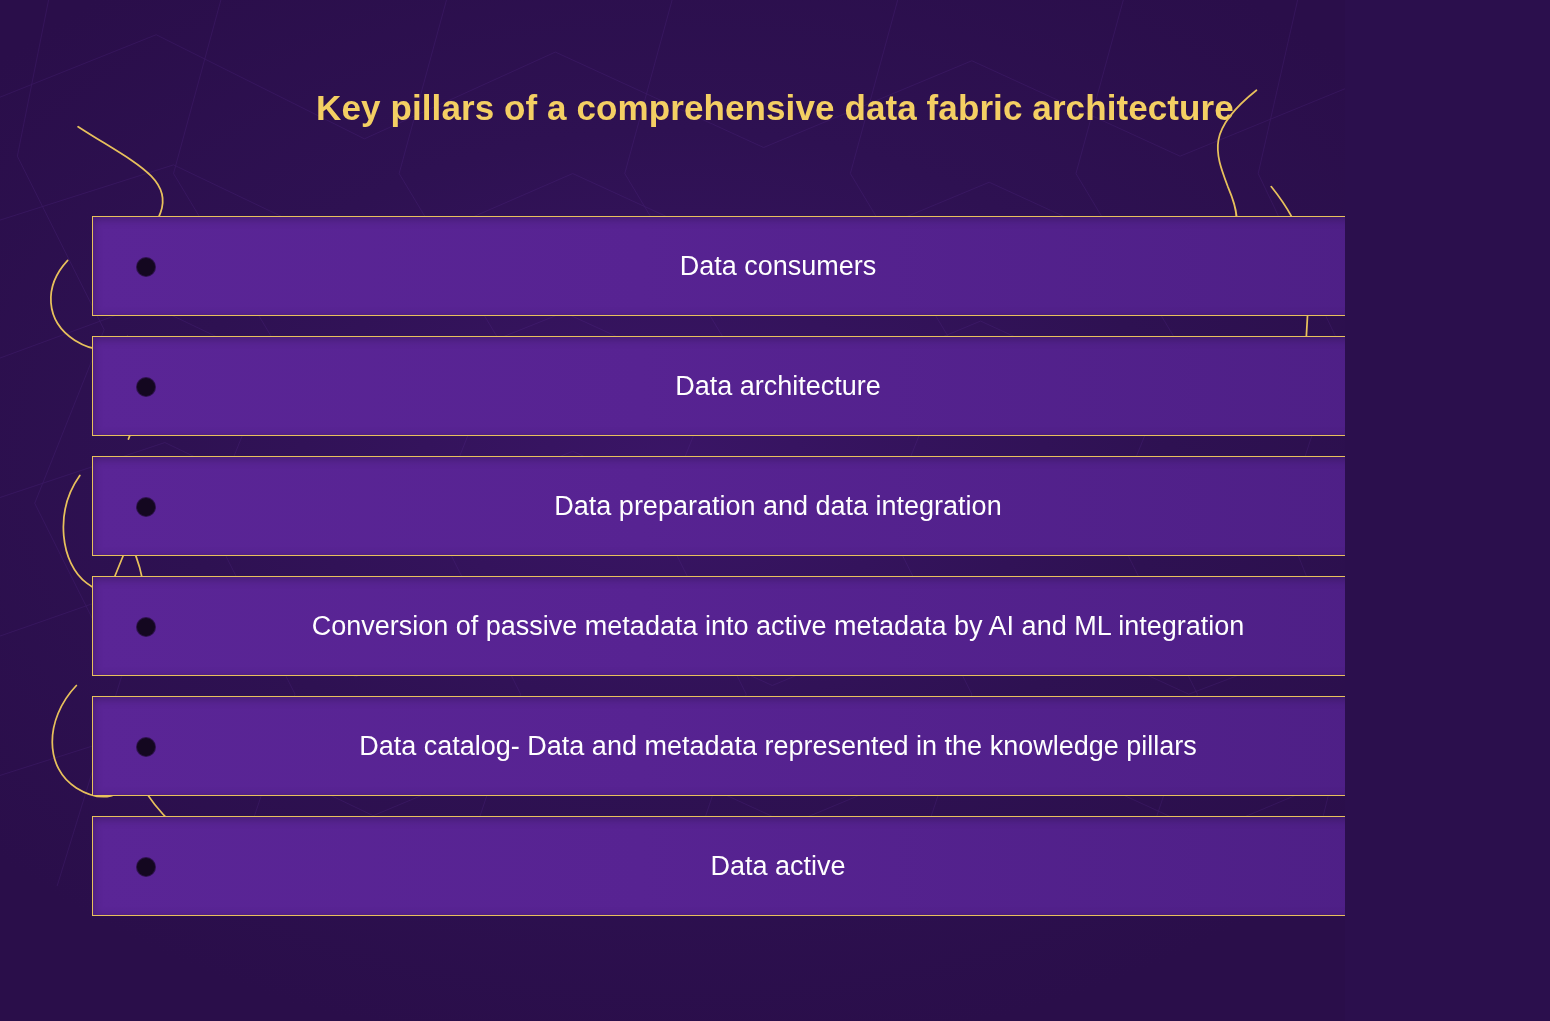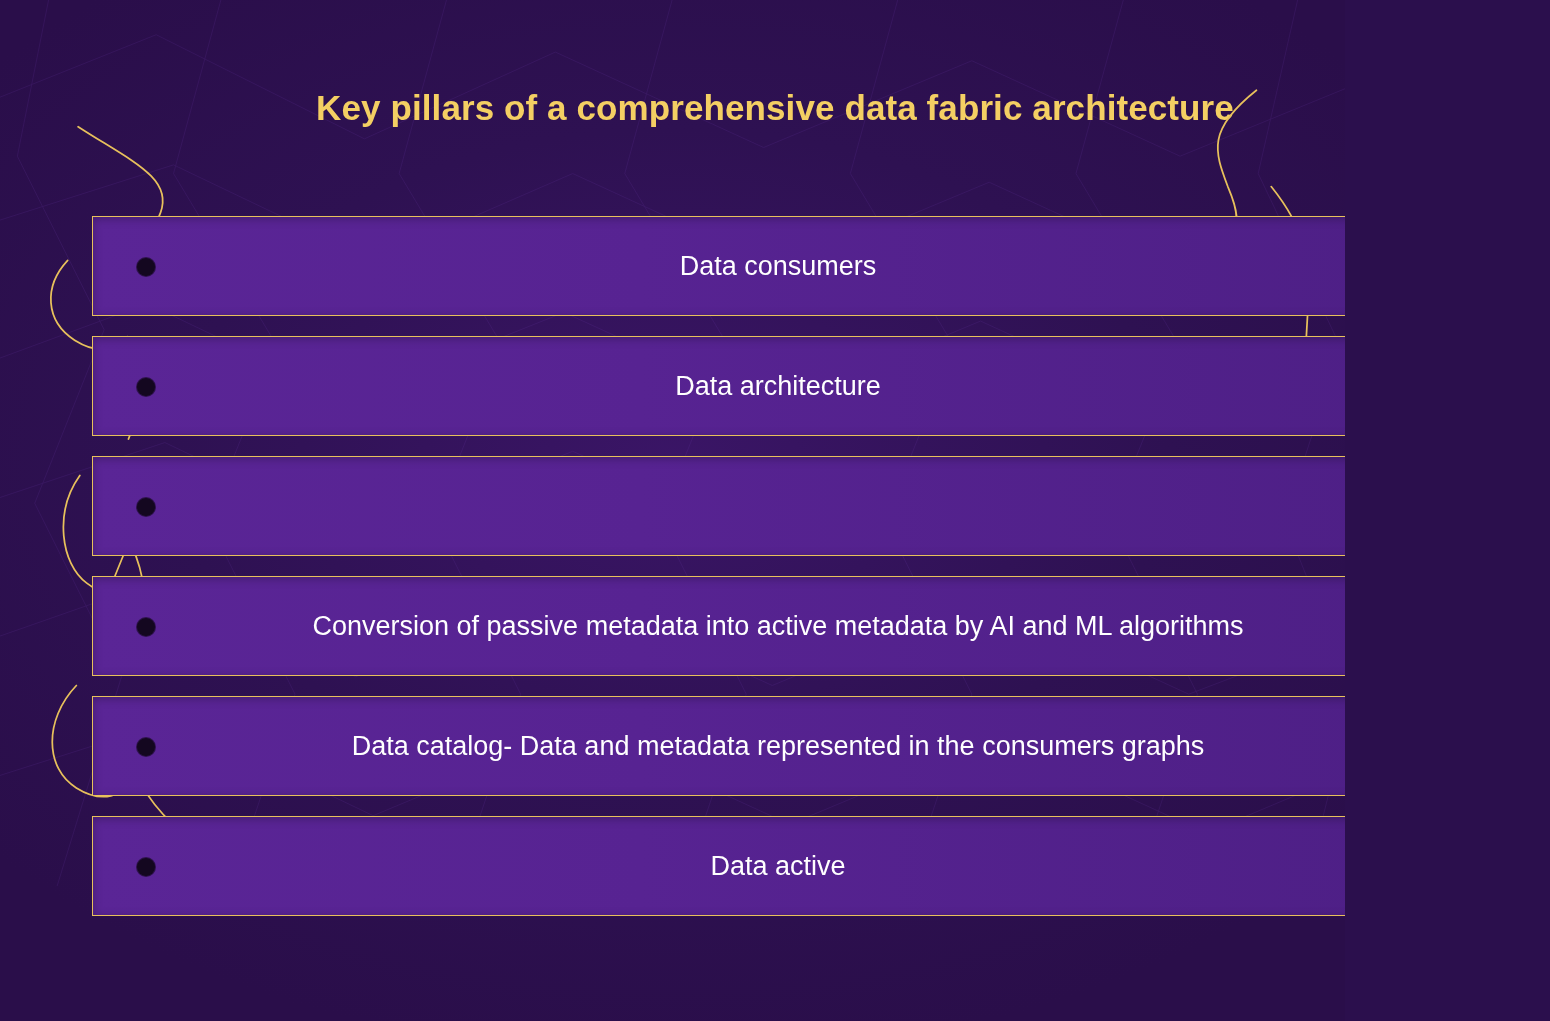--- a/index.html
+++ b/index.html
@@ -133,30 +133,31 @@
       <span class="dot right"></span>
     </div>
 
     <div class="bar">
       <span class="dot left"></span>
       <span class="bar-label">Data architecture</span>
     </div>
 
     <div class="bar">
       <span class="dot left"></span>
+      <span class="bar-label">Data preparation and data integration</span>
     </div>
 
     <div class="bar tight">
       <span class="dot left"></span>
-      <span class="bar-label">Conversion of passive metadata into active metadata by AI and ML algorithms</span>
+      <span class="bar-label">Conversion of passive metadata into active metadata by AI and ML integration</span>
     </div>
 
     <div class="bar tight">
       <span class="dot left"></span>
-      <span class="bar-label">Data catalog- Data and metadata represented in the consumers graphs</span>
+      <span class="bar-label">Data catalog- Data and metadata represented in the knowledge pillars</span>
     </div>
 
     <div class="bar">
       <span class="dot left"></span>
       <span class="bar-label">Data active</span>
     </div>
 
   </div>
 </div>
 

